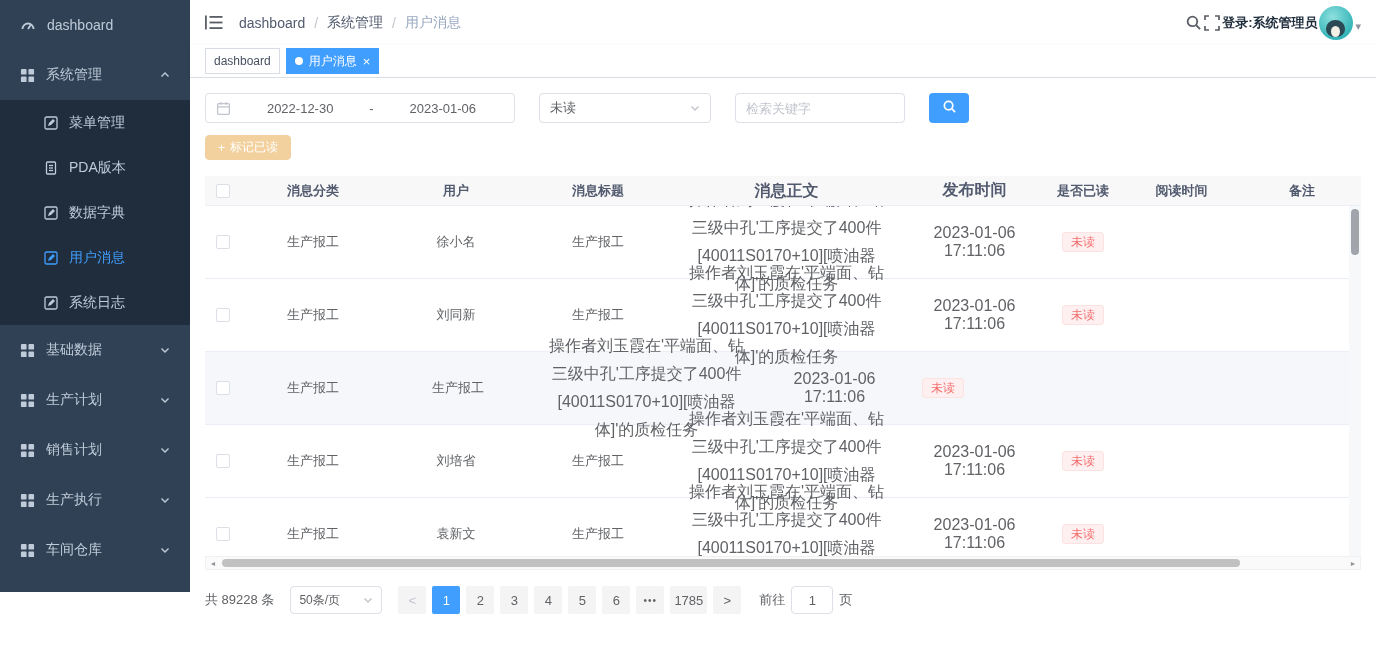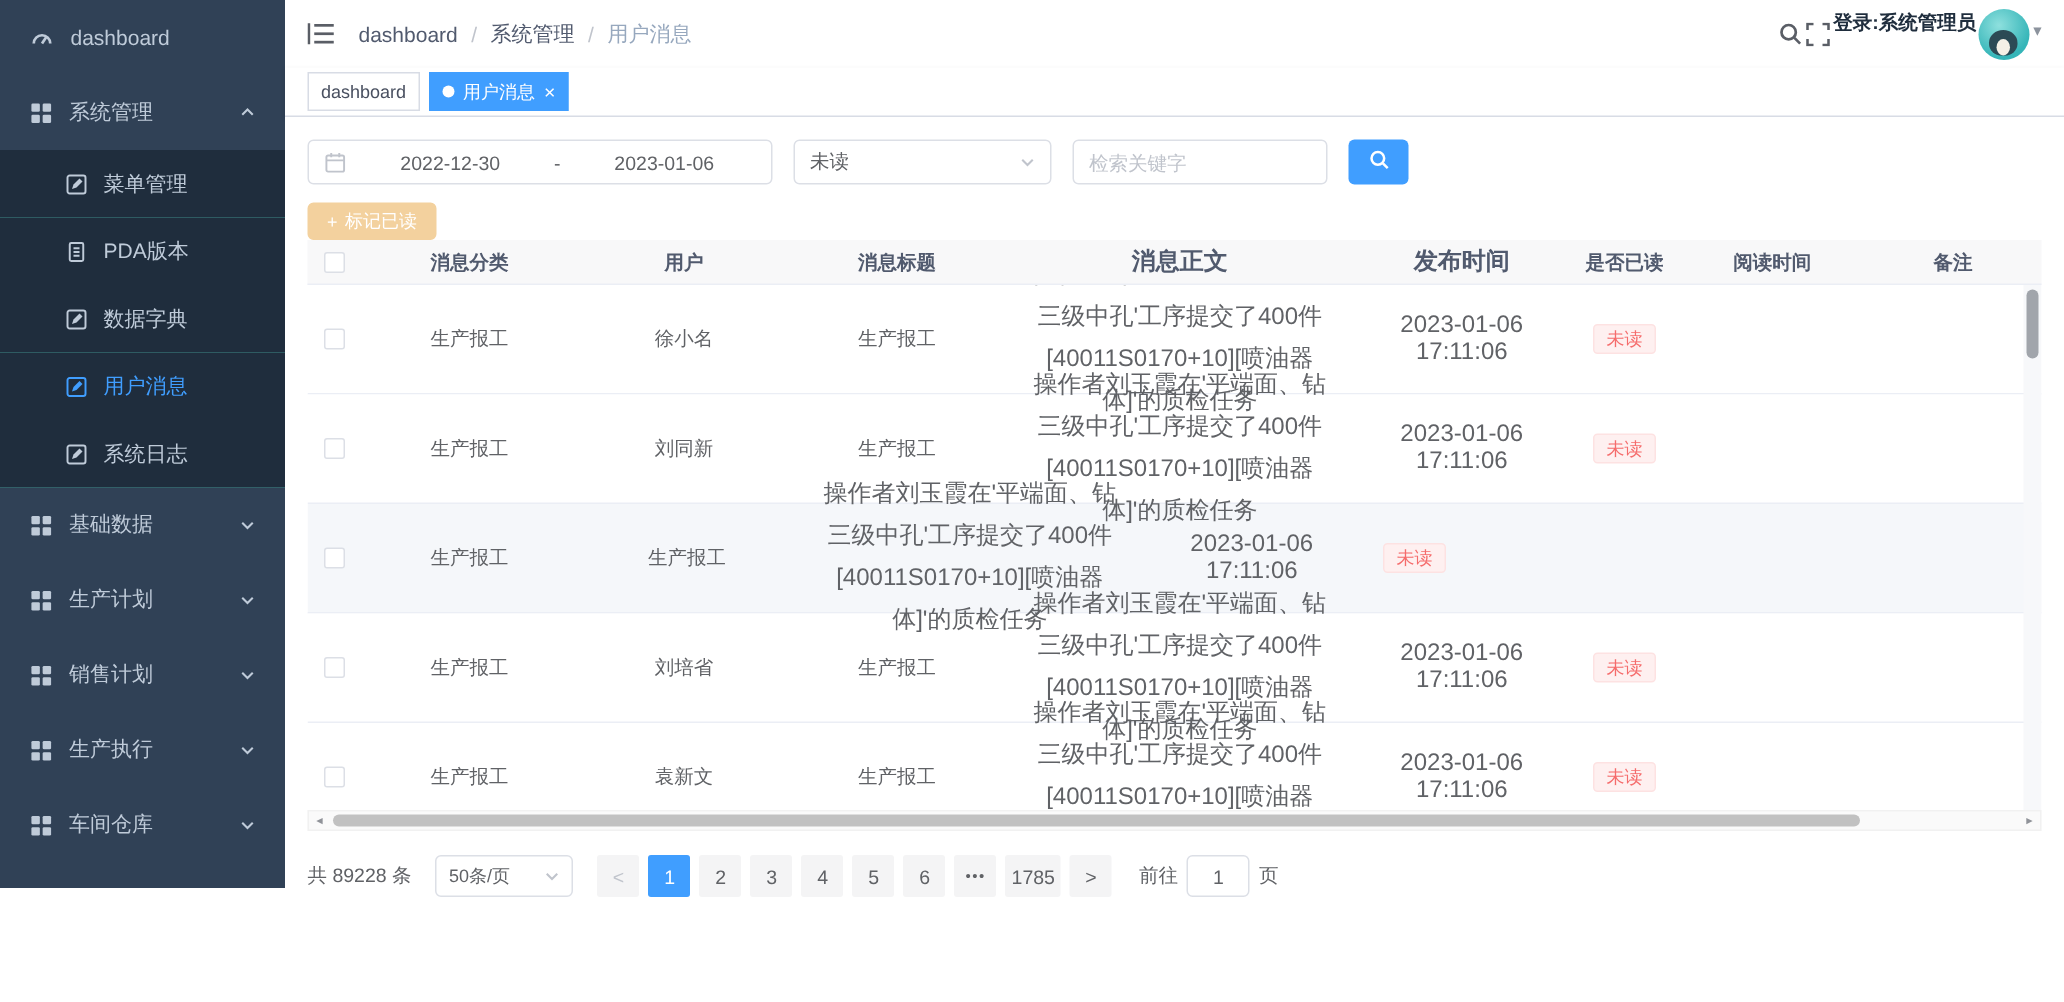--- a/index.html
+++ b/index.html
@@ -5,64 +5,64 @@
   * { margin:0; padding:0; box-sizing:border-box; }
   html,body { width:1376px; height:668px; overflow:hidden; }
   body { font-family:"Liberation Sans","DejaVu Sans",sans-serif; background:#fff; color:#606266; }
   .app { display:flex; width:1376px; height:592px; }
 
   
   .sidebar { width:190px; flex:none; background:#304156; height:100%; overflow:hidden; }
   .side-item { height:50px; display:flex; align-items:center; gap:11px; padding:0 20px; font-size:14px; color:#bfcbd9; cursor:pointer; white-space:nowrap; }
   .side-item .icon { display:flex; align-items:center; color:#bfcbd9; }
   .side-item .chev { margin-left:auto; color:#bfcbd9; display:flex; align-items:center; }
-  .submenu { background:#5eead4; }
+  .submenu { background:#f9a8d4; }
   .submenu .side-item { height:45px; padding-left:44px; background:#1f2d3d; }
   .submenu .side-item.active, .submenu .side-item.active .icon { color:#409eff; }
 
   
   .main { flex:1; display:flex; flex-direction:column; min-width:0; }
   .topbar { height:45px; flex:none; display:flex; align-items:center; padding:0 15px; background:#fff; }
   .hamburger { color:#5a5e66; display:flex; align-items:center; margin-right:16px; cursor:pointer; }
   .breadcrumb { display:flex; align-items:center; gap:9px; font-size:14px; }
   .crumb { color:#515a6e; cursor:pointer; }
   .crumb.last { color:#97a8be; cursor:default; }
   .sep { color:#c0c4cc; }
-  .top-right { margin-left:auto; display:flex; gap:2px; }
+  .top-right { margin-left:auto; display:flex; align-items:center; gap:2px; }
   .top-right .tool { color:#5a5e66; display:flex; align-items:center; cursor:pointer; }
   .user-label { font-size:13px; font-weight:bold; color:#1f2d3d; }
   .avatar { width:34px; height:34px; border-radius:50%; background:radial-gradient(circle at 40% 32%, #8ee0de, #35b5b8 70%); position:relative; overflow:hidden; flex:none; cursor:pointer; }
   .av-blob { position:absolute; left:7px; bottom:3px; width:19px; height:17px; background:#2c4a55; border-radius:50% 50% 45% 45%; }
   .av-belly { position:absolute; left:12px; bottom:3px; width:9px; height:11px; background:#f5f0e6; border-radius:50%; }
   .caret { color:#8c939d; font-size:11px; cursor:pointer; padding-top:8px; }
 
   
   .tabsbar { height:33px; flex:none; display:flex; align-items:center; gap:6px; padding:0 15px; border-bottom:1px solid #d8dce5; box-shadow:0 1px 3px rgba(0,0,0,.10); background:#fff; }
   .tab { height:26px; display:inline-flex; align-items:center; gap:6px; padding:0 8px; border:1px solid #d8dce5; background:#fff; color:#495060; font-size:12px; cursor:pointer; }
   .tab.active { background:#409eff; border-color:#409eff; color:#fff; }
   .tab .dot { width:8px; height:8px; border-radius:50%; background:#fff; }
   .tab .close { font-size:13px; line-height:1; }
 
   
   .content { flex:1; padding:15px; background:#fff; min-width:0; }
-  .filter-row { display:flex; align-items:center; gap:14px; }
+  .filter-row { display:flex; align-items:center; gap:24px; }
   .datepicker { width:310px; height:30px; border:1px solid #dcdfe6; border-radius:4px; display:flex; align-items:center; padding:0 10px; font-size:13px; color:#606266; gap:8px; background:#fff; cursor:pointer; }
   .datepicker .cal { color:#c0c4cc; display:flex; align-items:center; }
   .datepicker .dateval { flex:1; text-align:center; }
   .datepicker .dsep { color:#606266; }
   .selectbox { width:172px; height:30px; border:1px solid #dcdfe6; border-radius:4px; display:flex; align-items:center; justify-content:space-between; padding:0 10px; font-size:13px; color:#606266; background:#fff; cursor:pointer; }
   .selectbox .chevd { color:#c0c4cc; display:flex; align-items:center; }
   .keyword { width:170px; height:30px; border:1px solid #dcdfe6; border-radius:4px; padding:0 10px; font-size:13px; color:#606266; outline:none; }
   .keyword::placeholder { color:#c0c4cc; }
   .search-btn { width:40px; height:30px; background:#409eff; border:none; border-radius:4px; display:flex; align-items:center; justify-content:center; color:#fff; cursor:pointer; }
   .action-row { margin-top:12px; }
   .mark-read { height:25px; padding:0 12px; background:#f3d19e; border:1px solid #f3d19e; border-radius:4px; color:#fff; font-size:12px; display:inline-flex; align-items:center; gap:5px; cursor:not-allowed; }
 
   
-  .tablewrap { font-size:13px; }
+  .tablewrap { margin-top:16px; font-size:13px; }
   .t-head { display:flex; background:#f8f8f9; border-bottom:1px solid #ebeef5; height:30px; align-items:center; font-weight:600; color:#515a6e; }
   .t-body { position:relative; height:350px; overflow:hidden; }
   .t-row { display:flex; height:73px; align-items:center; border-bottom:1px solid #ebeef5; background:#fff; }
   .t-row.hovered { background:#f5f7fa; }
   .t-cell { display:flex; align-items:center; justify-content:center; text-align:center; padding:0 6px; flex:none; height:100%; }
   .c0 { width:35px; }
   .c1 { width:146px; }
   .c2 { width:140px; }
   .c3 { width:144px; }
   .c4 { width:233px; font-size:16px; line-height:1.75; padding:0 12px; }

